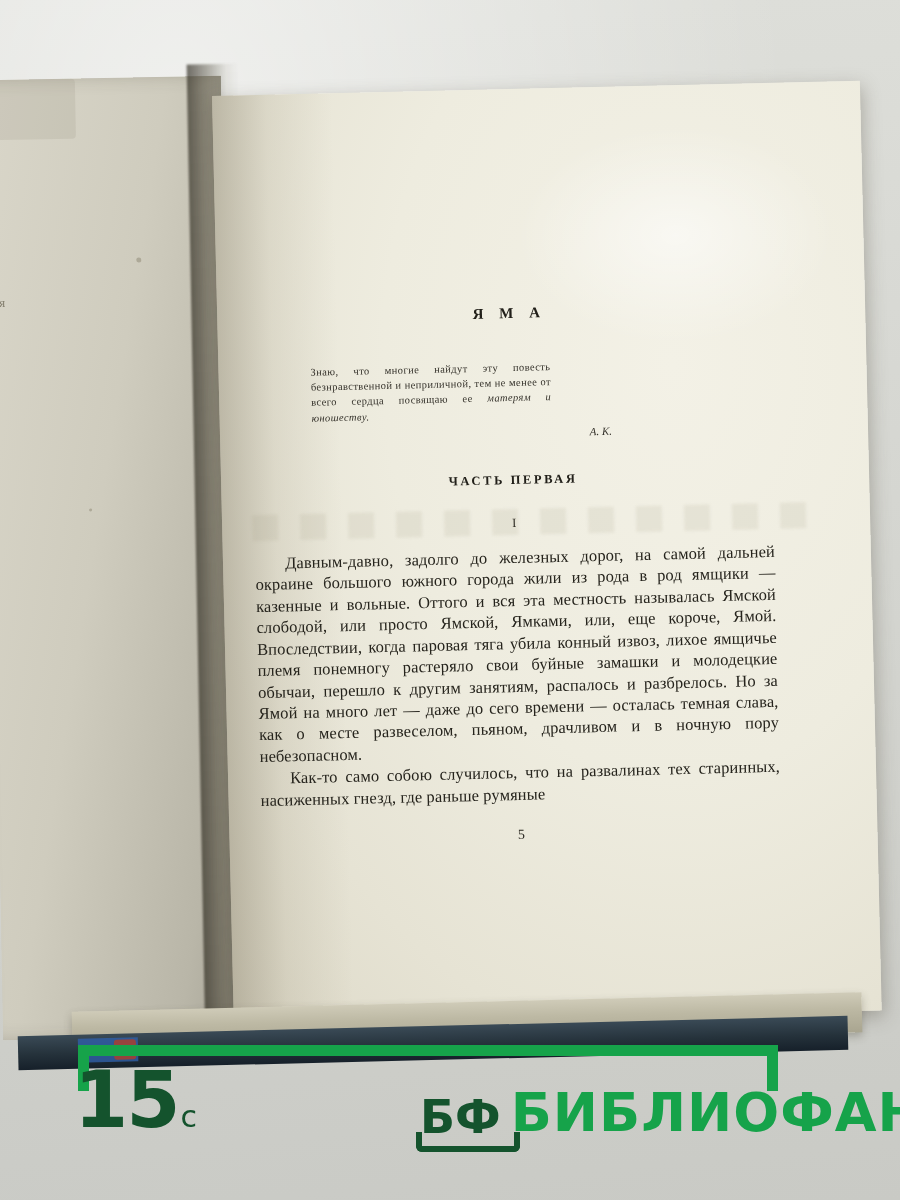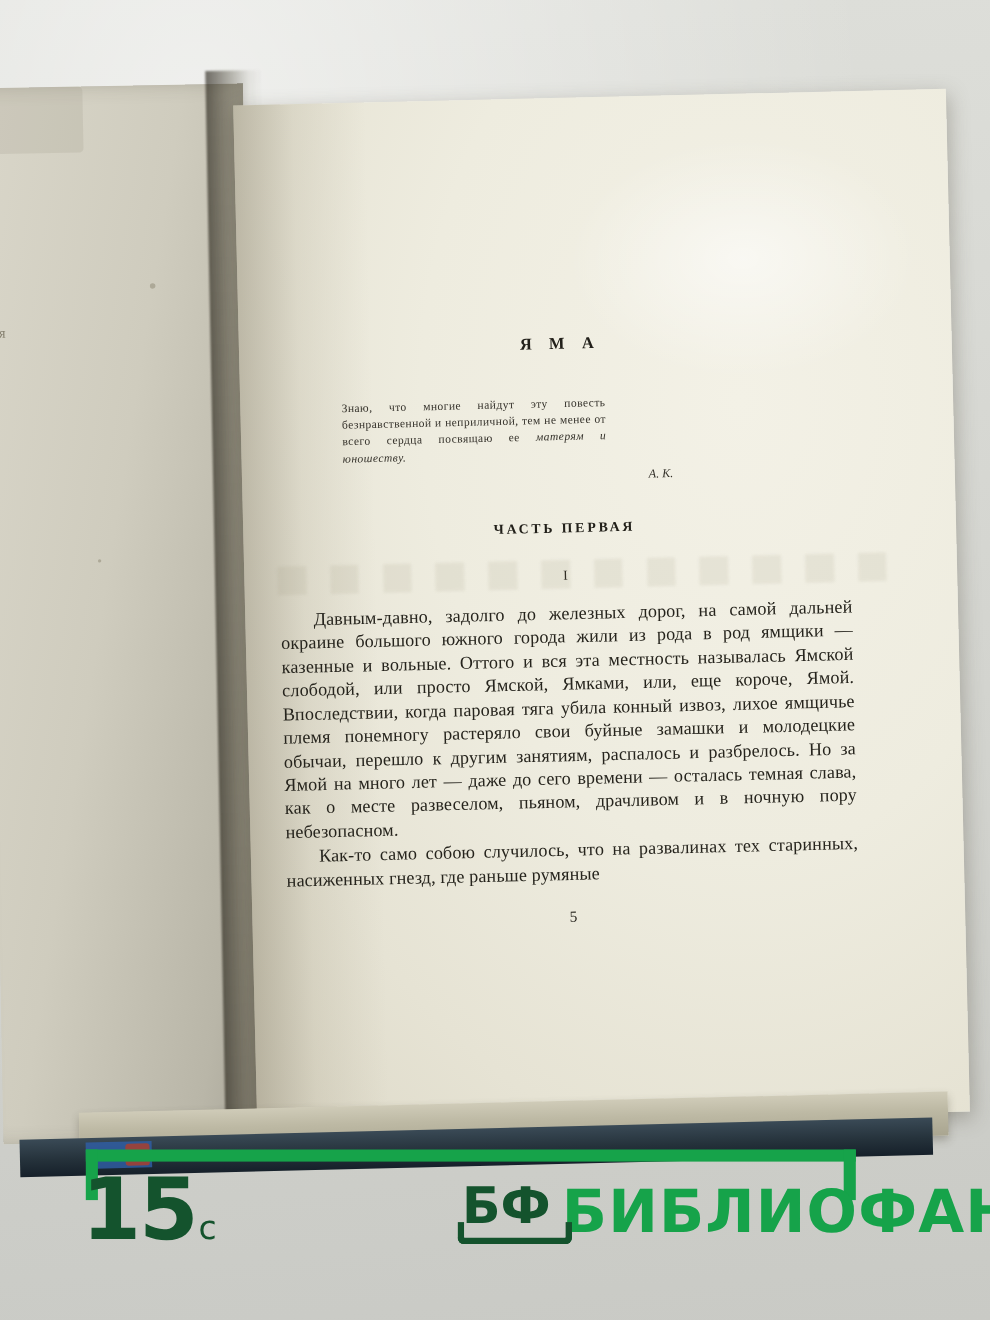--- a/index.html
+++ b/index.html
@@ -251,20 +251,21 @@
     gap: 10px;
   }
   .wm-bf {
     font-family: "DejaVu Sans", sans-serif;
     font-weight: bold;
     font-size: 46px;
     color: #14532d;
     line-height: 1;
     position: relative;
     padding-bottom: 12px;
+    margin-top: 21px;
   }
   .wm-bf .book-shape {
     position: absolute;
     left: -4px;
     bottom: 0;
     width: 92px;
     height: 14px;
     border-bottom: 6px solid #14532d;
     border-left: 6px solid #14532d;
     border-right: 6px solid #14532d;

